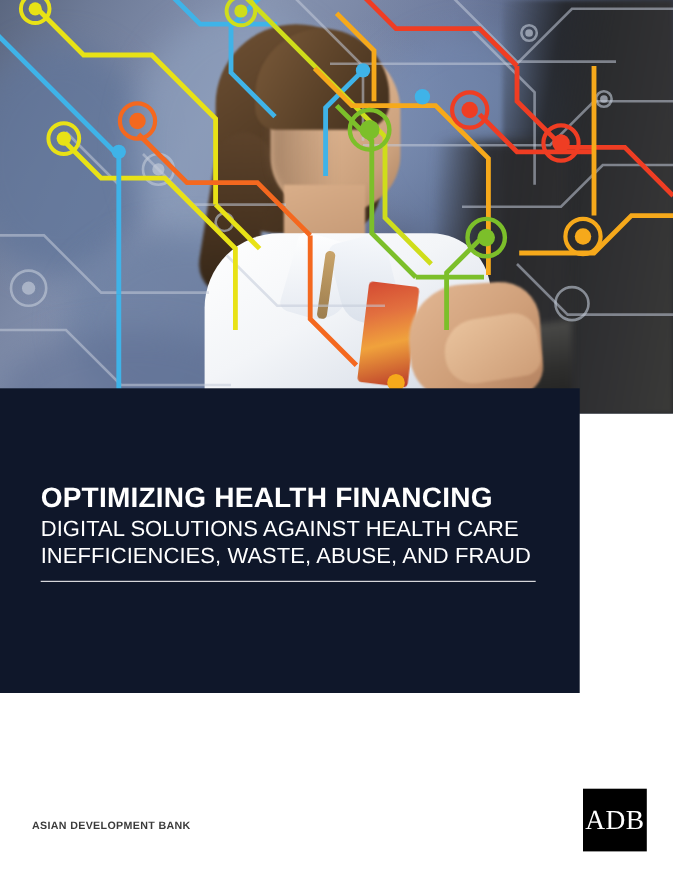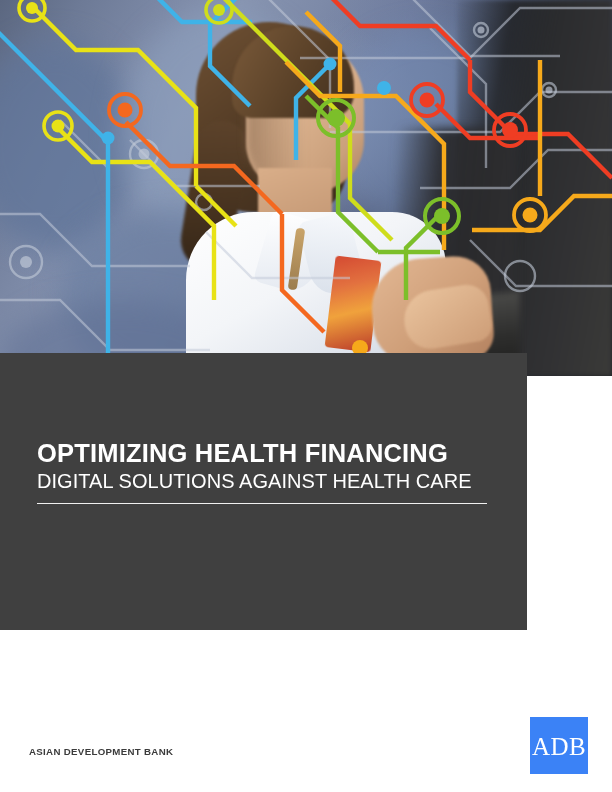--- a/index.html
+++ b/index.html
@@ -181,21 +181,21 @@
   
   .circuit-color { position: absolute; inset: 0; }
 
   
   #title-band {
     position: absolute;
     left: 0;
     top: 353px;
     width: 527px;
     height: 277px;
-    background: #404040;
+    background: #0f172a;
   }
   #title-block {
     position: absolute;
     left: 37px;
     top: 86px;
     width: 452px;
   }
   #main-title {
     font-size: 25.5px;
     font-weight: bold;
@@ -239,21 +239,21 @@
     letter-spacing: .32px;
     color: #3b3b3b;
     white-space: nowrap;
   }
   #adb-logo {
     position: absolute;
     left: 530px;
     top: 87px;
     width: 58px;
     height: 57px;
-    background: #3b82f6;
+    background: #000000;
   }
   #adb-logo-text {
     position: absolute;
     left: 0; right: 0;
     top: 50%;
     transform: translateY(-48%);
     text-align: center;
     font-family: "Liberation Serif", serif;
     font-size: 25px;
     letter-spacing: .4px;
@@ -403,20 +403,21 @@
     </g>
   </svg>
 </div>
 
 <div id="title-band">
   <div id="title-block">
     <h1 id="main-title">OPTIMIZING HEALTH FINANCING</h1>
 
     <div class="subtitle-line">DIGITAL SOLUTIONS AGAINST HEALTH CARE</div>
 
+    <div class="subtitle-line">INEFFICIENCIES, WASTE, ABUSE, AND FRAUD</div>
 
     <div id="title-rule"></div>
 
   </div>
 </div>
 
 <div id="footer">
   <div id="org-name">ASIAN DEVELOPMENT BANK</div>
 
   <div id="adb-logo">

